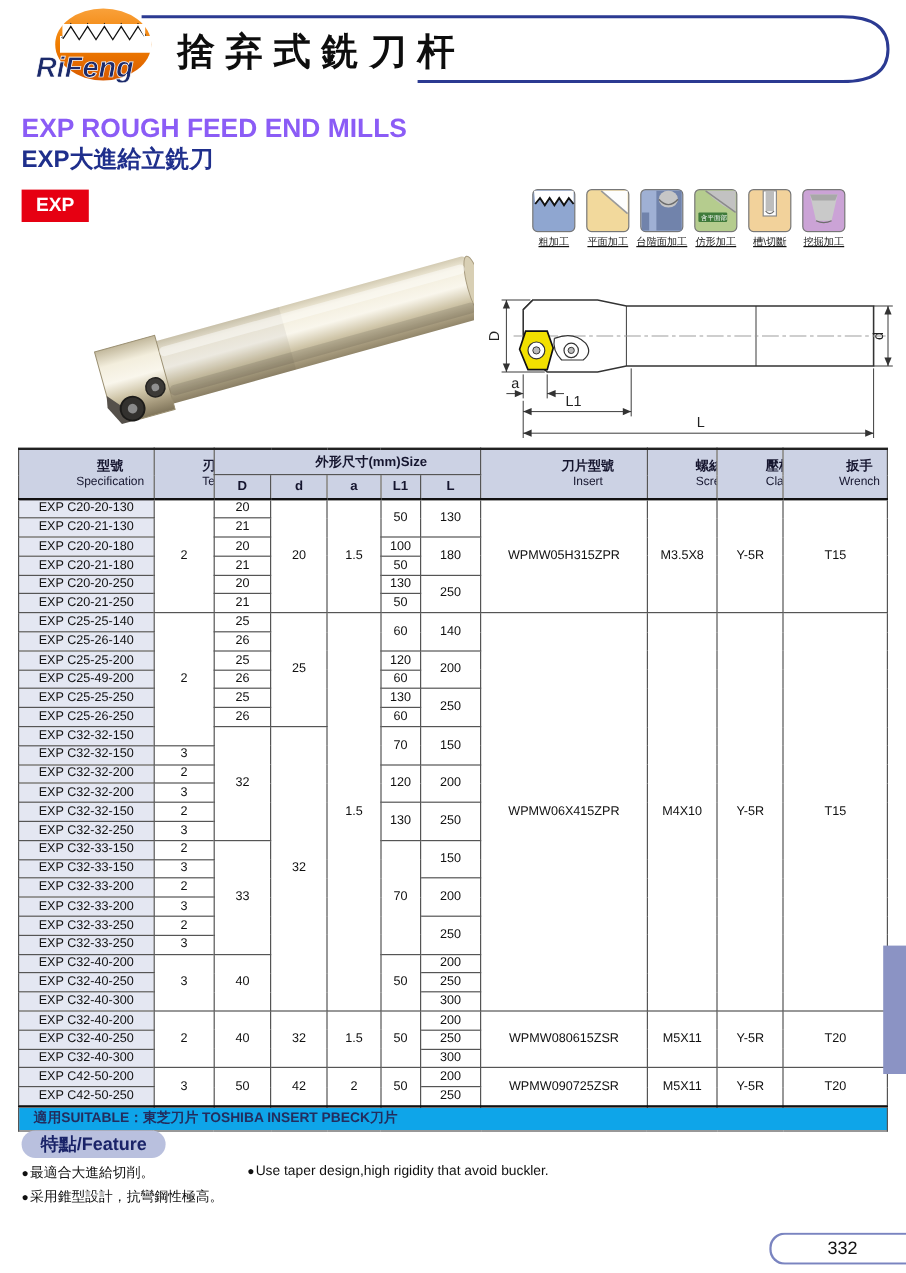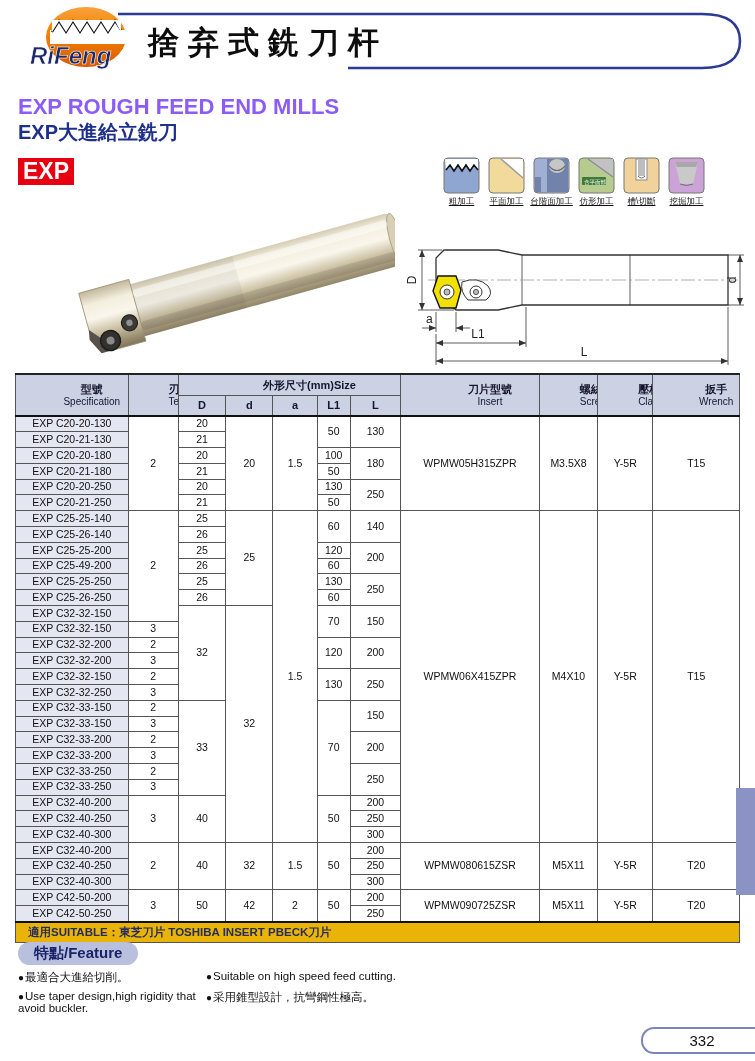--- a/index.html
+++ b/index.html
@@ -9,21 +9,21 @@
   
   .banner-svg{position:absolute;left:0;top:0;}
   .logo{position:absolute;left:28px;top:4px;width:110px;height:70px;}
   .page-title{position:absolute;left:148px;top:22px;font-size:31px;font-weight:bold;
               letter-spacing:9px;color:#0d0d0d;}
 
   .heading-en{position:absolute;left:18px;top:94px;font-size:22px;font-weight:bold;color:#8b5cf6;}
   .heading-zh{position:absolute;left:18px;top:119px;font-size:20px;font-weight:bold;color:#1f2f8c;}
 
   .exp-badge{position:absolute;left:18px;top:158px;width:56px;height:27px;background:#e60012;
-             color:#fff;font-size:23px;font-weight:bold;text-align:center;line-height:27px;}
+             color:#fff;font-size:16px;font-weight:bold;text-align:center;line-height:27px;}
 
   
   .icons-row{position:absolute;left:439px;top:157px;display:flex;text-decoration:underline;}
   .icon-item{width:45px;text-align:center;}
   .icon-item svg{display:block;margin:0 auto;}
   .icon-label{font-size:8.5px;color:#222;white-space:nowrap;margin-top:2px;}
 
   
   .photo-svg{position:absolute;left:35px;top:210px;}
   .diagram-svg{position:absolute;left:398px;top:220px;}
@@ -37,21 +37,21 @@
   table.spec thead th{background:#ccd2e4;font-size:11px;color:#15152e;font-weight:bold;}
   table.spec thead tr.h1 th{height:20px;padding-left:40px;}
   table.spec thead tr.h2 th{height:19px;}
   table.spec thead tr.h2 th,table.spec thead tr.h1 th.grp{border-bottom:1px solid #555;}
   table.spec thead th{border-bottom-color:#222;}
   table.spec thead tr.h2 th{border-bottom:2px solid #111;}
   table.spec thead th[rowspan="2"]{border-bottom:2px solid #111;}
   .hsub{font-weight:normal;font-size:10px;}
   table.spec tbody tr{height:15.81px;}
   td.c-spec{background:#e4e7f2;}
-  table.spec tfoot td{background:#eab308;text-align:left;padding-left:12px;height:19px;
+  table.spec tfoot td{background:#0ea5e9;text-align:left;padding-left:12px;height:19px;
        font-size:11.5px;font-weight:bold;color:#232d5e;border-top:2px solid #111;}
 
   
   .feature-pill{position:absolute;left:18px;top:942px;background:#b9c0de;color:#1a2368;
        font-size:15px;font-weight:bold;padding:2px 16px;border-radius:12px;}
   .bullets{position:absolute;left:18px;top:970px;display:grid;
        grid-template-columns:188px auto;grid-auto-rows:20px;font-size:11.5px;color:#111;}
   .bullets div::before{content:"●";margin-right:1px;font-size:10px;}
 
   
@@ -471,21 +471,20 @@
         <tr>
             <td colspan="11">適用SUITABLE：東芝刀片 TOSHIBA INSERT  PBECK刀片</td>
           </tr>
       </tfoot>
     </table>
   </div>
 
   <span class="feature-pill">特點/Feature</span>
   <div class="bullets">
     <div>最適合大進給切削。</div>
-    <div>Suitable on high speed feed cutting.</div>
     <div>Use taper design,high rigidity that avoid buckler.</div>
     <div>采用錐型設計，抗彎鋼性極高。</div>
   </div>
 
   <div class="side-tab"></div>
   <div class="page-pill">332</div>
 
 </div>
 
 </body></html>

